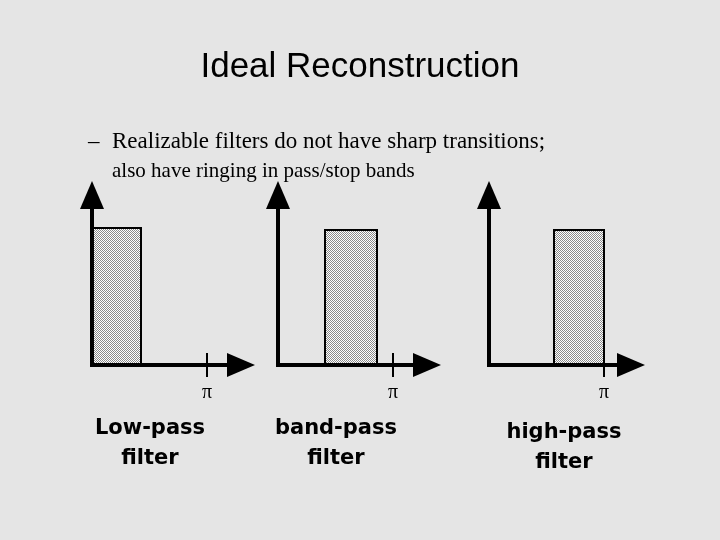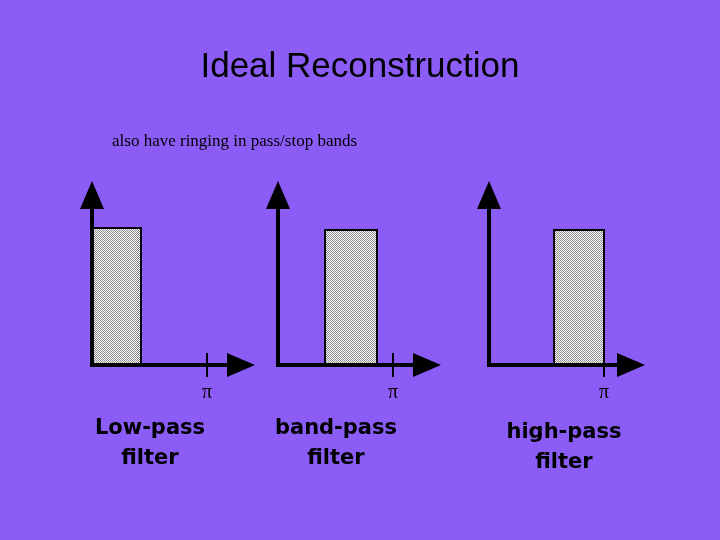--- a/index.html
+++ b/index.html
@@ -14,21 +14,21 @@
     overflow: hidden;
     font-family: "Liberation Serif", "DejaVu Serif", serif;
     color: #000000;
   }
 
   #slide {
     position: absolute;
     left: 0; top: 0;
     width: 720px;
     height: 540px;
-    background: #8b5cf6;
+    background: #e5e5e5;
   }
 
   
   .slide-title {
     position: absolute;
     left: 0;
     top: 44px;
     width: 720px;
     text-align: center;
     font-family: "Liberation Sans", "DejaVu Sans", sans-serif;
@@ -62,21 +62,21 @@
     font-size: 23px;
     color: #000000;
   }
   .bullet-text {
     display: inline;
   }
   .bullet-line2 {
     display: block;
     padding-left: 24px;
     font-family: "Liberation Serif", "DejaVu Serif", serif;
-    font-size: 17px;
+    font-size: 21px;
     line-height: 30px;
     color: #000000;
   }
 
   
   #figures {
     position: absolute;
     left: 0;
     top: 0;
     width: 720px;
@@ -109,20 +109,21 @@
   .caption .cap-line { display: block; font-weight: bold; }
 </style>
 </head>
 <body>
 
 <div id="slide">
 
   <div class="slide-title">Ideal Reconstruction</div>
 
   <div class="bullet-block">
+    <div class="bullet-row"><span class="bullet-dash">–</span><span class="bullet-text">Realizable filters do not have sharp transitions;</span></div>
     <div class="bullet-line2">also have ringing in pass/stop bands</div>
   </div>
 
   <div id="figures">
     <svg width="720" height="540" viewBox="0 0 720 540" xmlns="http://www.w3.org/2000/svg">
       <defs>
 
         <pattern id="hatchGray" width="2" height="2" patternUnits="userSpaceOnUse">
           <rect width="2" height="2" fill="#ffffff"></rect>
           <rect x="0" y="0" width="1" height="1" fill="#8a8a8a"></rect>

